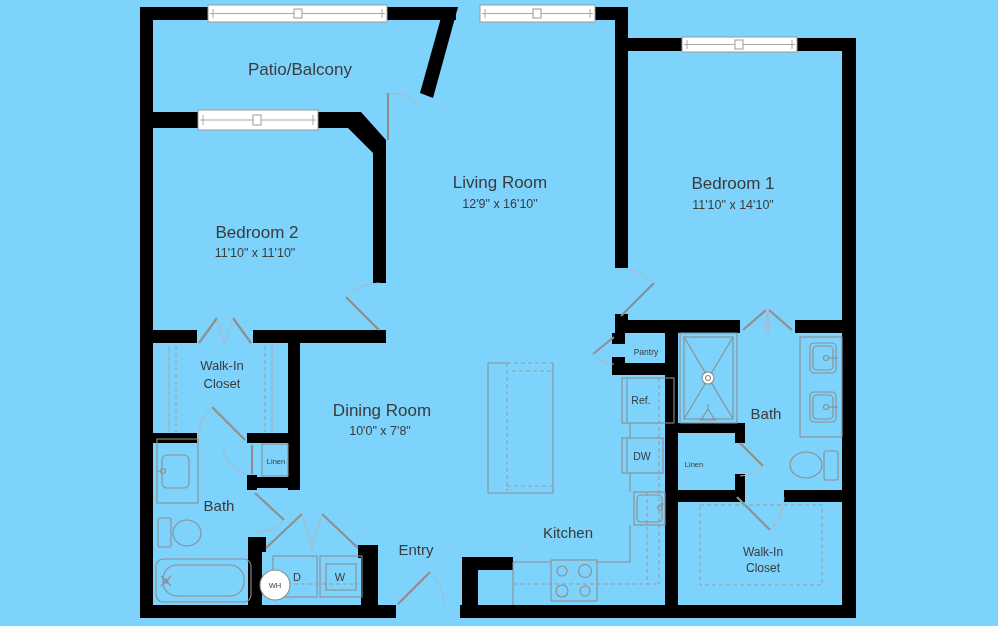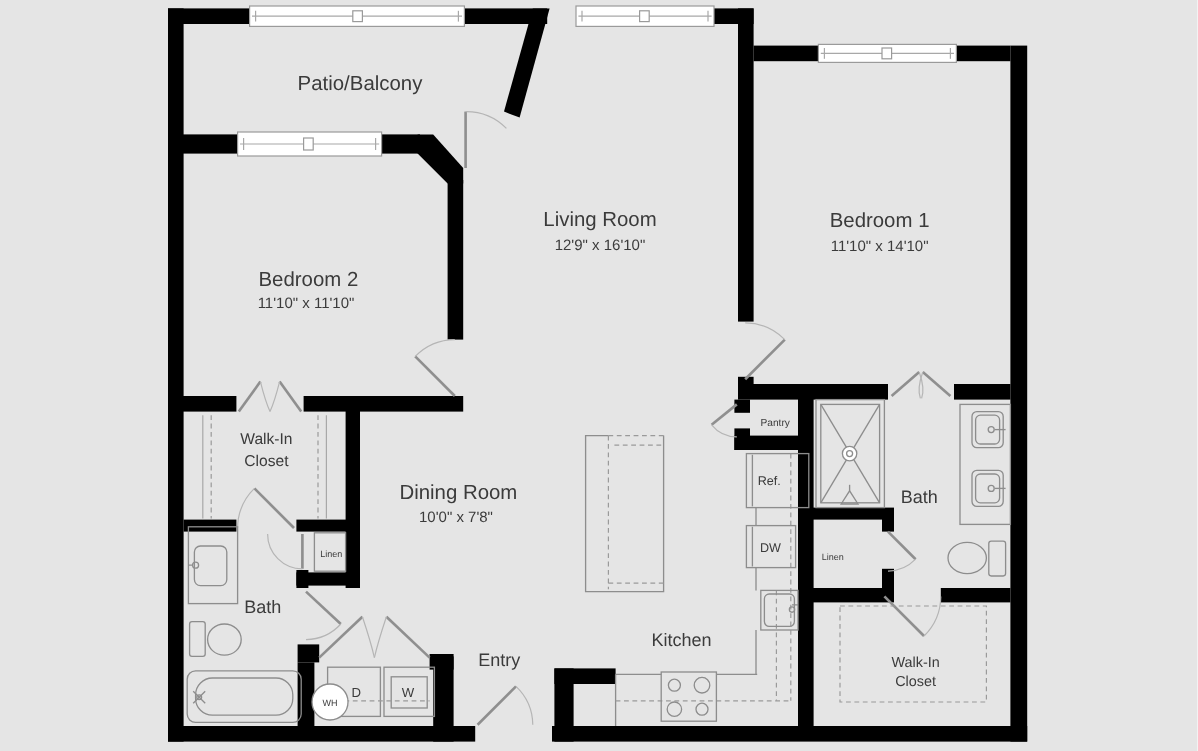--- a/index.html
+++ b/index.html
@@ -1,16 +1,16 @@
 <!DOCTYPE html>
 <html><head>
 <meta charset="utf-8">
 <style>
   html,body{margin:0;padding:0;background:#ffffff;}
-  .stage{position:relative;width:998px;height:626px;background:#e5e5e5;overflow:hidden;
+  .stage{position:relative;width:998px;height:626px;background:#7dd3fc;overflow:hidden;
          font-family:"Liberation Sans", sans-serif;}
   svg{display:block}
   text{font-family:"Liberation Sans", sans-serif;fill:#3b3b3b;}
   .room{font-size:17px;}
   .dim{font-size:12.5px;}
   .mid{font-size:15px;}
   .sub{font-size:13px;}
   .sub2{font-size:12px;}
   .tiny{font-size:8.5px;}
   .appl{font-size:10.5px;}

